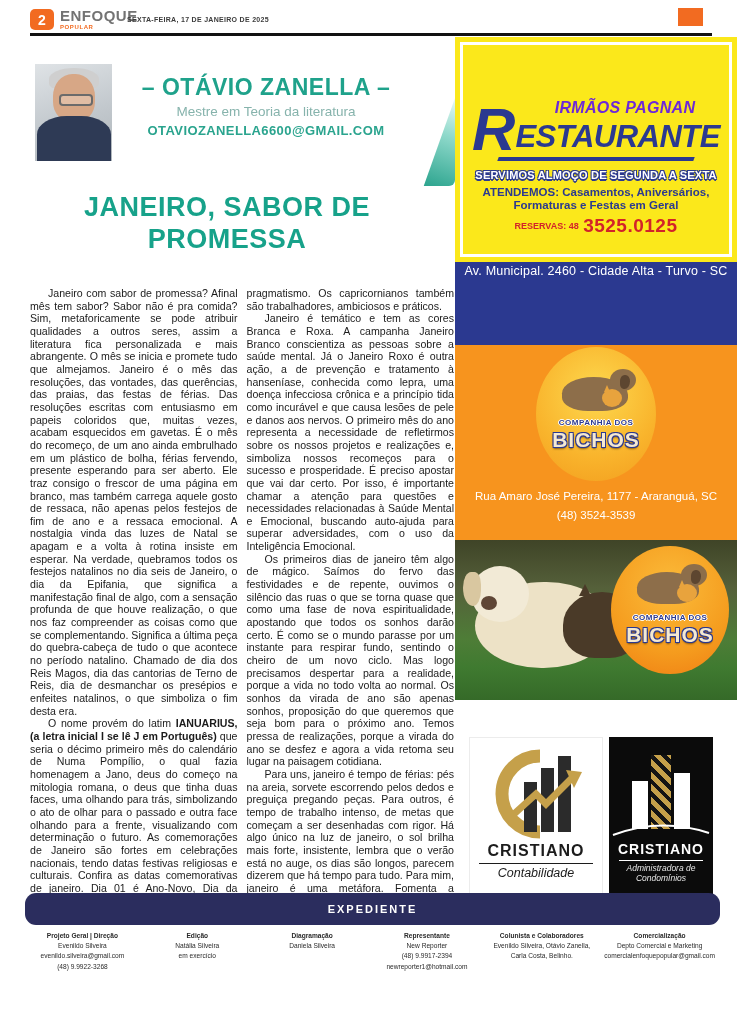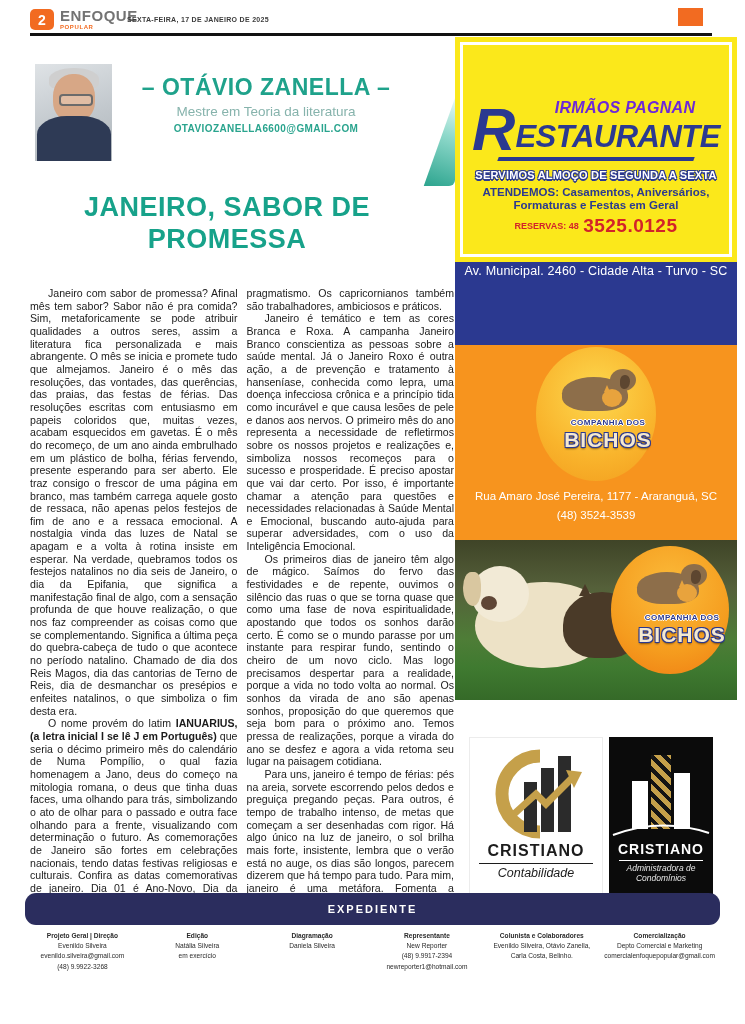--- a/index.html
+++ b/index.html
@@ -18,21 +18,21 @@
   .corner-mark{left:678px;top:8px;width:25px;height:18px;background:#F26B21;}
 
   
   .author-photo{left:35px;top:64px;width:77px;height:97px;background:linear-gradient(160deg,#dfe3e6 0%,#c2c8cd 55%,#aeb5ba 100%);overflow:hidden;}
   .ap-head{position:absolute;left:18px;top:10px;width:42px;height:48px;background:#d7a786;border-radius:46% 46% 42% 42%;}
   .ap-hair{position:absolute;left:14px;top:4px;width:50px;height:22px;background:#cfcfcf;border-radius:50% 50% 30% 30%;}
   .ap-glasses{position:absolute;left:24px;top:30px;width:30px;height:8px;border:2px solid #6b6b6b;border-radius:4px;background:rgba(255,255,255,.25);}
   .ap-body{position:absolute;left:2px;top:52px;width:74px;height:46px;background:#2e3a55;border-radius:40% 40% 0 0;}
   .author-name{left:108px;top:74px;width:316px;text-align:center;color:#1FA28B;font-weight:800;font-size:23px;letter-spacing:.5px;}
   .author-role{left:108px;top:104px;width:316px;text-align:center;color:#86b3ac;font-size:13.5px;}
-  .author-email{left:108px;top:123px;width:316px;text-align:center;color:#2aa48e;font-weight:800;font-size:10px;letter-spacing:.4px;}
+  .author-email{left:108px;top:123px;width:316px;text-align:center;color:#2aa48e;font-weight:800;font-size:13px;letter-spacing:.4px;}
   .sail-graphic{left:421px;top:98px;width:34px;height:88px;
      background:linear-gradient(200deg,#eafaf6 0%,#8fd9cb 40%,#2aa38d 100%);
      clip-path:polygon(100% 0,8% 100%,100% 100%);border-radius:0 0 6px 0;}
 
   
   .article-title{left:52px;top:191px;width:350px;text-align:center;color:#17A28A;
      font-weight:800;font-size:27px;line-height:1.2;letter-spacing:.5px;}
   .article-cols{left:30px;top:287px;width:424px;height:606px;display:flex;gap:9px;overflow:hidden;}
   .acol{width:50%;font-size:10.6px;line-height:12.65px;text-align:justify;color:#1b1b1b;}
   .acol p{margin:0;text-indent:18px;}
@@ -59,21 +59,21 @@
 
   
   .ad-bichos{left:455px;top:345px;width:282px;height:195px;background:#F7941E;}
   .bichos-oval{position:absolute;left:50%;transform:translateX(-50%);top:2px;width:120px;height:134px;border-radius:50%;
      background:radial-gradient(circle at 50% 35%,#FDD94F 0%,#F9B42C 60%,#F29D1E 100%);}
   .dog-figure{position:absolute;left:26px;top:30px;width:66px;height:34px;background:#8D6E4A;border-radius:55% 60% 45% 45%;}
   .dog-head{position:absolute;right:-8px;top:-8px;width:26px;height:22px;background:#8D6E4A;border-radius:50%;}
   .dog-ear{position:absolute;right:-2px;top:-2px;width:10px;height:14px;background:#5D4630;border-radius:50% 50% 60% 40%;}
   .cat-figure{position:absolute;left:40px;top:12px;width:20px;height:18px;background:#E8A33D;border-radius:50%;}
   .cat-ear{position:absolute;left:2px;top:-4px;width:6px;height:7px;background:#E8A33D;clip-path:polygon(0 100%,50% 0,100% 100%);}
-  .bichos-text{position:absolute;left:12px;top:72px;width:100%;text-align:center;line-height:1;}
+  .bichos-text{position:absolute;left:0;top:72px;width:100%;text-align:center;line-height:1;}
   .bichos-b1{font-size:8px;font-weight:800;color:#2B3990;letter-spacing:.5px;
      text-shadow:-1px 0 0 #fff,1px 0 0 #fff,0 -1px 0 #fff,0 1px 0 #fff;}
   .bichos-b2{font-size:21px;font-weight:900;color:#F5E9D0;letter-spacing:1px;margin-top:2px;
      text-shadow:-1px -1px 0 #2B3990,1px -1px 0 #2B3990,-1px 1px 0 #2B3990,1px 1px 0 #2B3990,0 2px 2px rgba(0,0,0,.5);}
   .bichos-address{position:absolute;left:0;bottom:14px;width:100%;text-align:center;color:#fff;font-size:11.5px;line-height:1.7;}
 
   
   .pets-photo{left:455px;top:540px;width:282px;height:160px;overflow:hidden;
      background:linear-gradient(180deg,#3f4427 0%,#55603a 30%,#4e7d37 62%,#3f7a30 80%,#356a28 100%);}
   .puppy-body{position:absolute;left:20px;top:42px;width:135px;height:86px;background:#EDE2C6;border-radius:52% 48% 50% 50%;}

